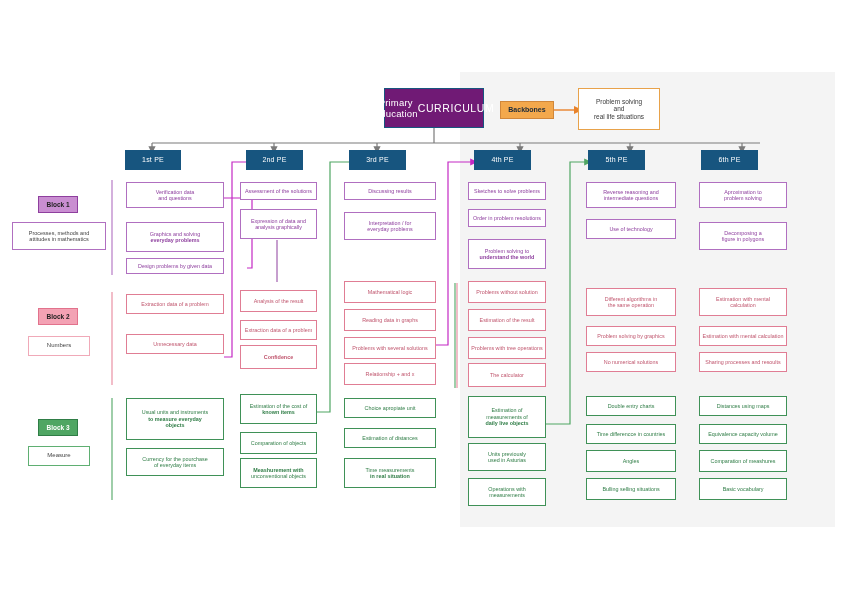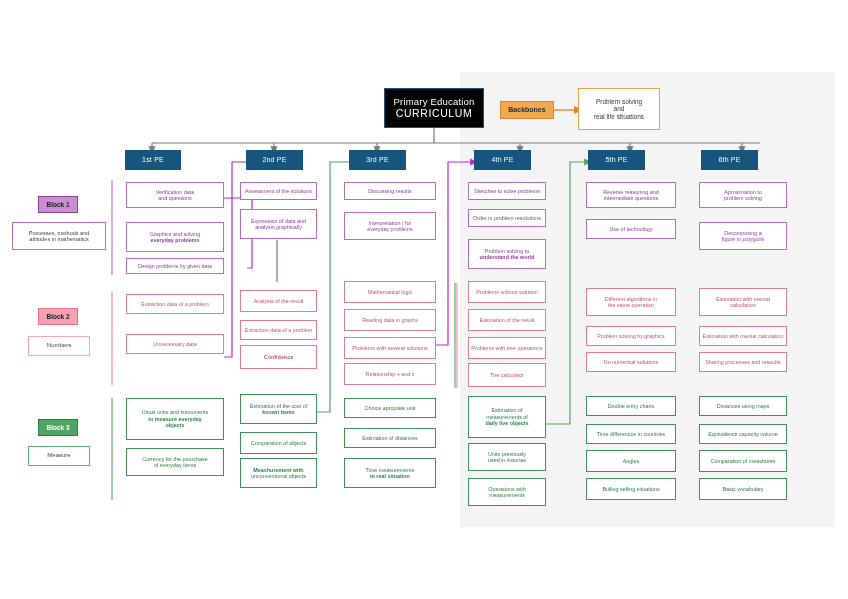--- a/index.html
+++ b/index.html
@@ -27,25 +27,25 @@
     display:flex;
     align-items:center;
     justify-content:center;
     text-align:center;
     line-height:1.18;
     z-index:3;
   }
 
   
   .root{
-    background:#000000;
+    background:#701a75;
     border:1px solid #17557f;
     color:#ffffff;
     font-size:10.5px;
-    flex-direction:column;
+    flex-direction:row;
     letter-spacing:.2px;
   }
   .root .l1{font-size:9.5px;}
   .root .l2{font-size:10.5px;letter-spacing:.6px;text-align:center;}
   .backbones{
     background:#f3a84c;
     border:1px solid #d1873a;
     color:#1b2a3a;
     font-size:7px;
     font-weight:bold;

